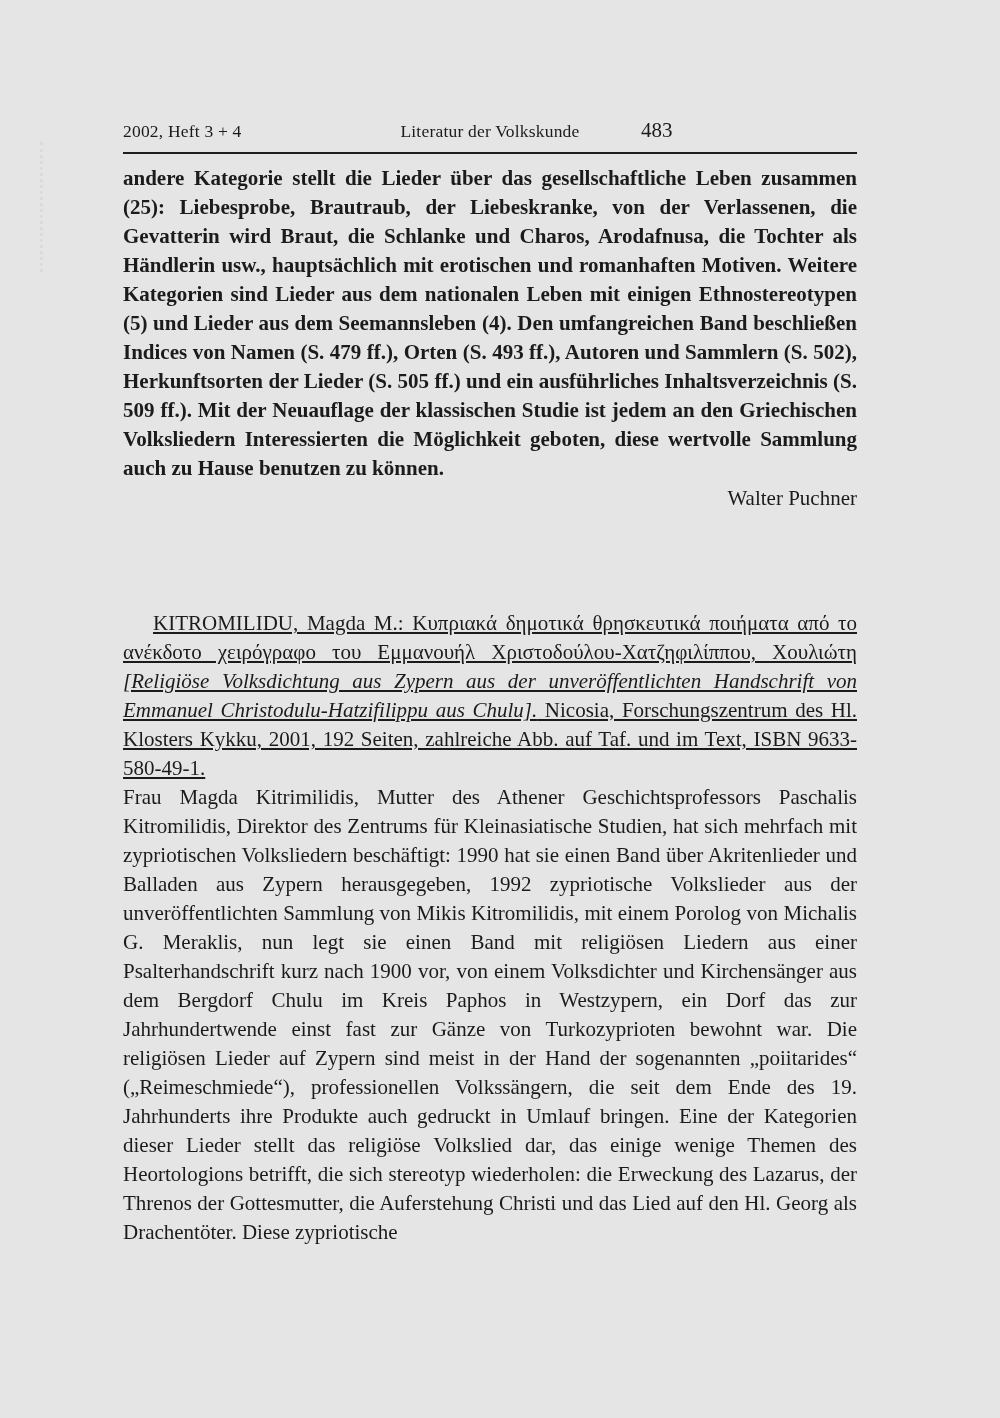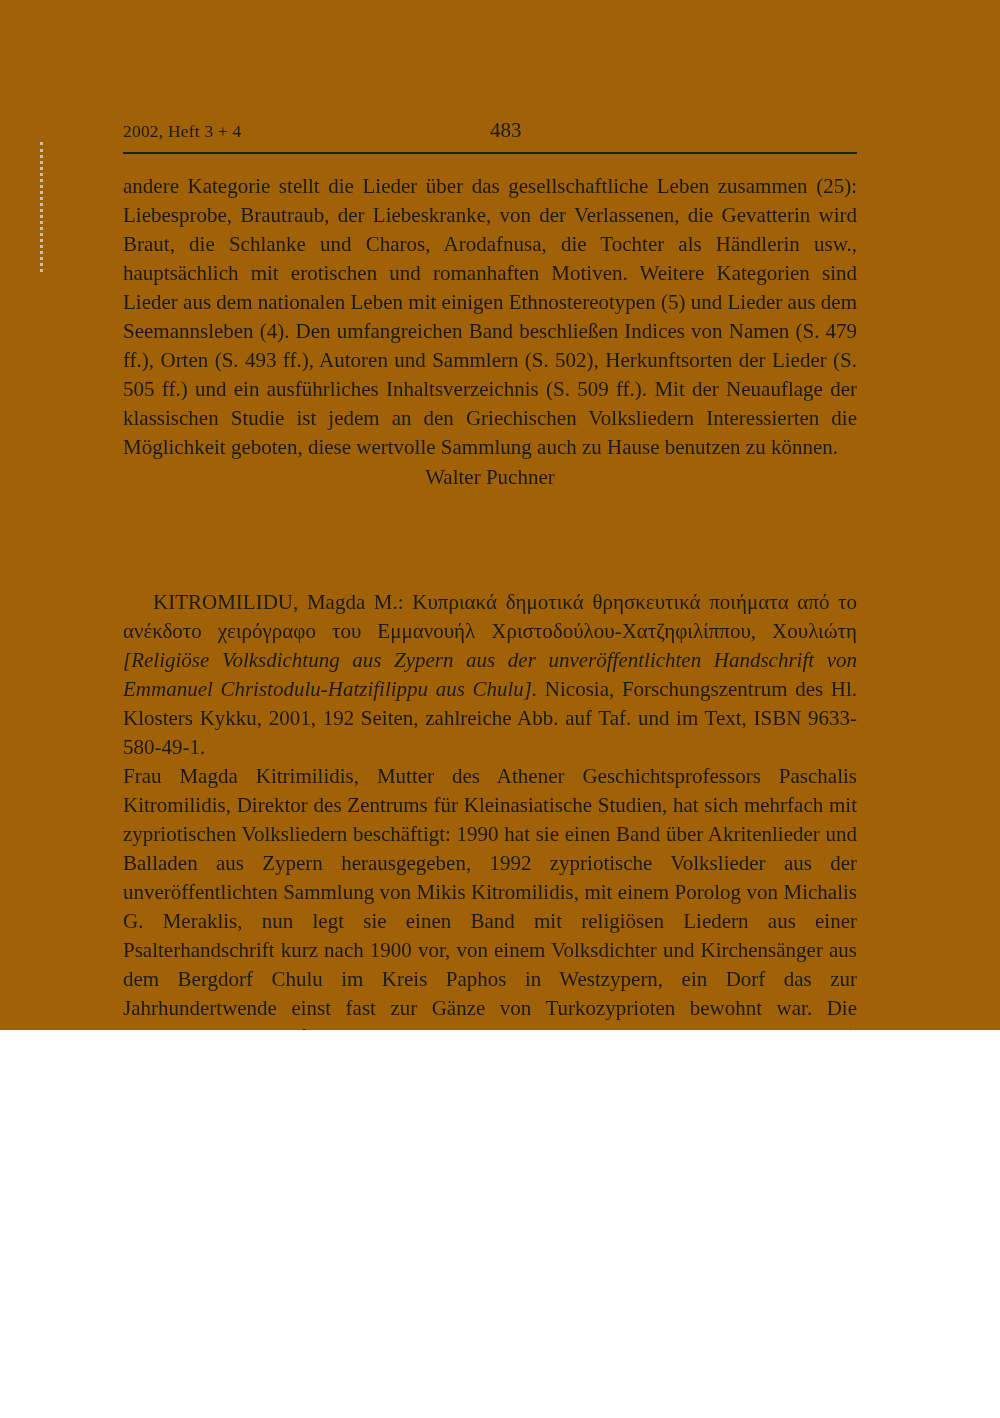--- a/index.html
+++ b/index.html
@@ -3,22 +3,22 @@
 <meta charset="utf-8">
 <style>
   html, body {
     margin: 0;
     padding: 0;
     background: #ffffff;
   }
   .page {
     position: relative;
     width: 1000px;
-    height: 1030px;
-    background: #a16207;
+    height: 1418px;
+    background: #e5e5e5;
     color: #1b1b1b;
     font-family: "Liberation Serif", "DejaVu Serif", serif;
     overflow: hidden;
   }
   .scan-artifact {
     position: absolute;
     left: 40px;
     top: 142px;
     width: 3px;
     height: 130px;
@@ -68,49 +68,52 @@
     top: 3px;
     border-top: 1px solid #b9b9b4;
   }
   p {
     margin: 0;
     font-size: 21px;
     line-height: 29px;
     text-align: justify;
   }
   .para-continuation {
-    margin-top: 18px;
+    margin-top: 10px;
+    font-weight: bold;
   }
   .review-author {
     margin-top: 1px;
-    text-align: center;
+    text-align: right;
     font-size: 21px;
     line-height: 29px;
   }
   .review-citation {
     margin-top: 96px;
     text-indent: 30px;
+    text-decoration: underline;
   }
   .review-citation .it {
     font-style: italic;
   }
   .review-body {
   }
 </style>
 </head>
 <body>
 
 <div class="page">
 
   <div class="scan-artifact"></div>
 
   <div class="content">
 
     <div class="running-head">
       <span class="issue">2002, Heft 3 + 4</span>
+      <span class="section">Literatur der Volkskunde</span>
       <span class="pageno">483</span>
     </div>
 
     <hr class="head-rule">
 
     <p class="para-continuation">andere Kategorie stellt die Lieder über das gesellschaftliche Leben zusammen (25): Liebesprobe, Brautraub, der Liebeskranke, von der Verlassenen, die Gevatterin wird Braut, die Schlanke und Charos, Arodafnusa, die Tochter als Händlerin usw., hauptsächlich mit erotischen und romanhaften Motiven. Weitere Kategorien sind Lieder aus dem nationalen Leben mit einigen Ethnostereotypen (5) und Lieder aus dem Seemannsleben (4). Den umfangreichen Band beschließen Indices von Namen (S. 479 ff.), Orten (S. 493 ff.), Autoren und Sammlern (S. 502), Herkunftsorten der Lieder (S. 505 ff.) und ein ausführliches Inhaltsverzeichnis (S. 509 ff.). Mit der Neuauflage der klassischen Studie ist jedem an den Griechischen Volksliedern Interessierten die Möglichkeit geboten, diese wertvolle Sammlung auch zu Hause benutzen zu können.</p>
 
     <div class="review-author">Walter Puchner</div>
 
     <p class="review-citation"><span>KITROMILIDU, Magda M.: Κυπριακά δημοτικά θρησκευτικά ποιήματα από το ανέκδοτο χειρόγραφο του Εμμανουήλ Χριστοδούλου-Χατζηφιλίππου, Χουλιώτη </span><span class="it">[Religiöse Volksdichtung aus Zypern aus der unveröffentlichten Handschrift von Emmanuel Christodulu-Hatzifilippu aus Chulu].</span><span> Nicosia, Forschungszentrum des Hl. Klosters Kykku, 2001, 192 Seiten, zahlreiche Abb. auf Taf. und im Text, ISBN 9633-580-49-1.</span></p>

